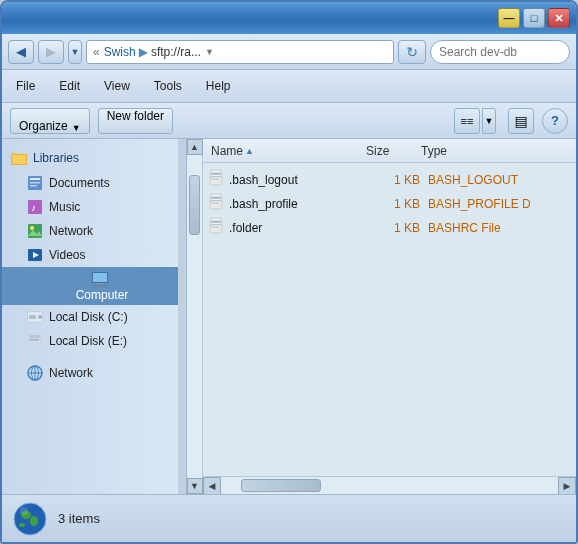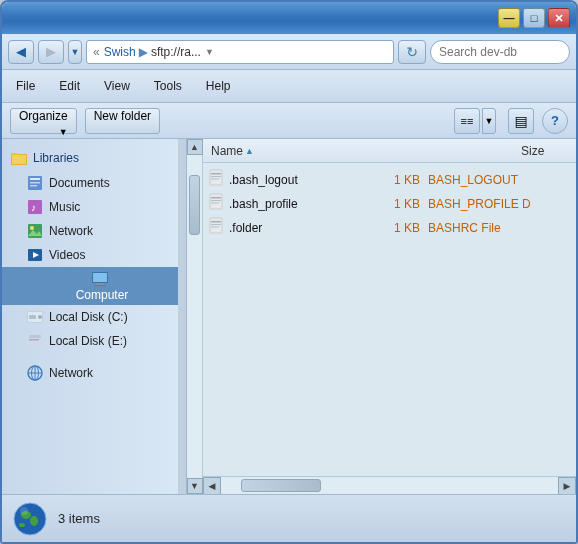--- a/index.html
+++ b/index.html
@@ -126,21 +126,20 @@
     }
     .organize-btn {
       height: 26px;
       background: linear-gradient(to bottom, #e8f0f8, #c8d8e8);
       border: 1px solid #90b0cc;
       border-radius: 3px;
       padding: 0 8px;
       cursor: pointer;
       display: flex; align-items: flex-end; gap: 4px;
       font-size: 12px;
-      flex-direction: column;
     }
     .new-folder-btn {
       height: 26px;
       background: linear-gradient(to bottom, #e8f0f8, #c8d8e8);
       border: 1px solid #90b0cc;
       border-radius: 3px;
       padding: 0 8px;
       cursor: pointer;
       font-size: 12px;
     }
@@ -525,20 +524,23 @@
       <div class="file-list-wrapper">
 
         <div class="col-headers">
           <div class="col-header col-name">
             <span>Name</span>
             <span style="font-size:9px;color:#4080b0;">▲</span>
           </div>
           <div class="col-header col-size">
             <span>Size</span>
           </div>
+          <div class="col-header col-type">
+            <span>Type</span>
+          </div>
         </div>
 
         <div class="file-list">
 
           <div class="file-row">
             <svg class="file-icon" viewBox="0 0 18 18">
               <rect x="3" y="1" width="12" height="15" rx="1" fill="#e8e8e8" stroke="#b0b0b0" stroke-width="0.5"></rect>
               <rect x="4" y="4" width="10" height="1.5" fill="#a0b0c0"></rect>
               <rect x="4" y="7" width="10" height="1" fill="#b0c0d0"></rect>
               <rect x="4" y="9.5" width="8" height="1" fill="#b0c0d0"></rect>

